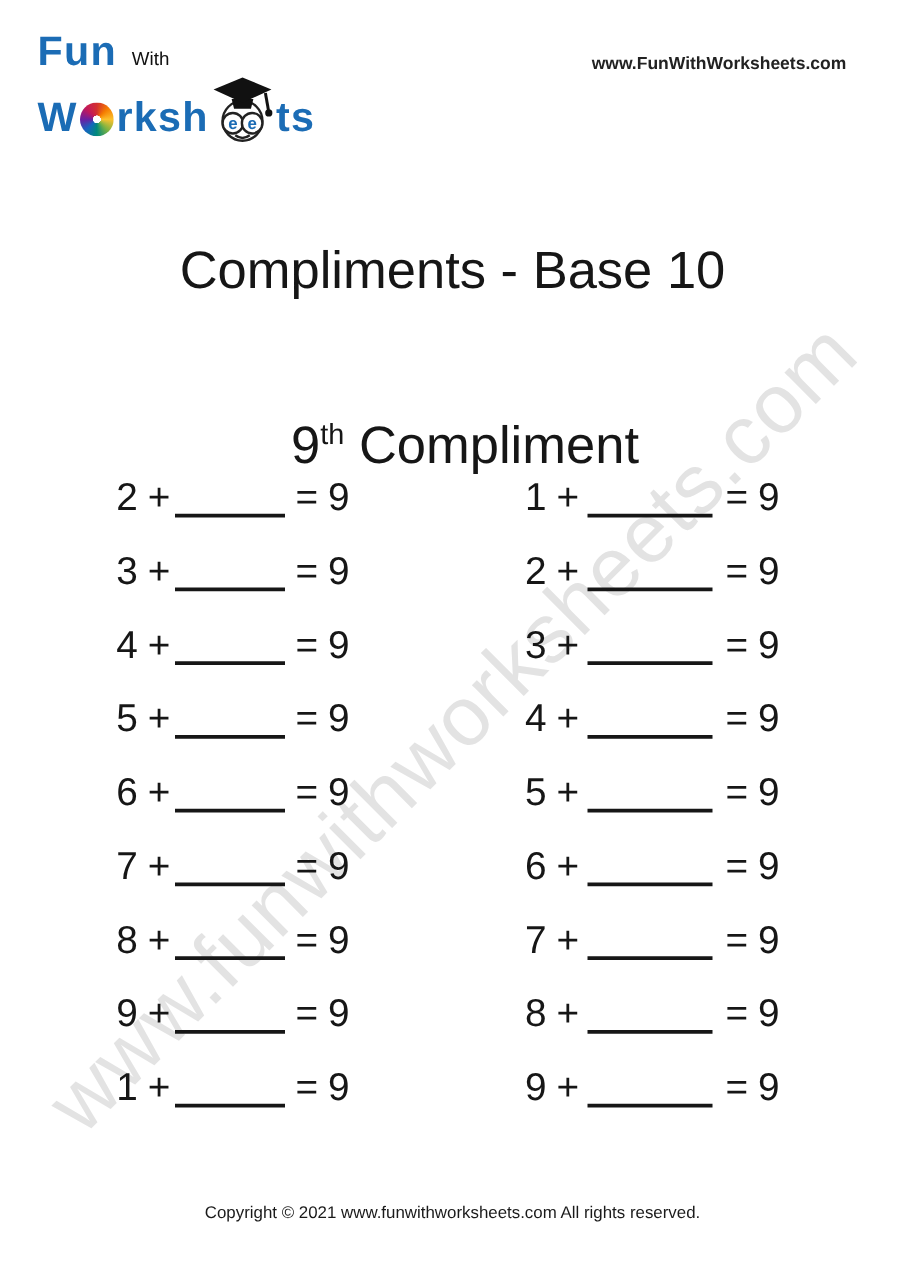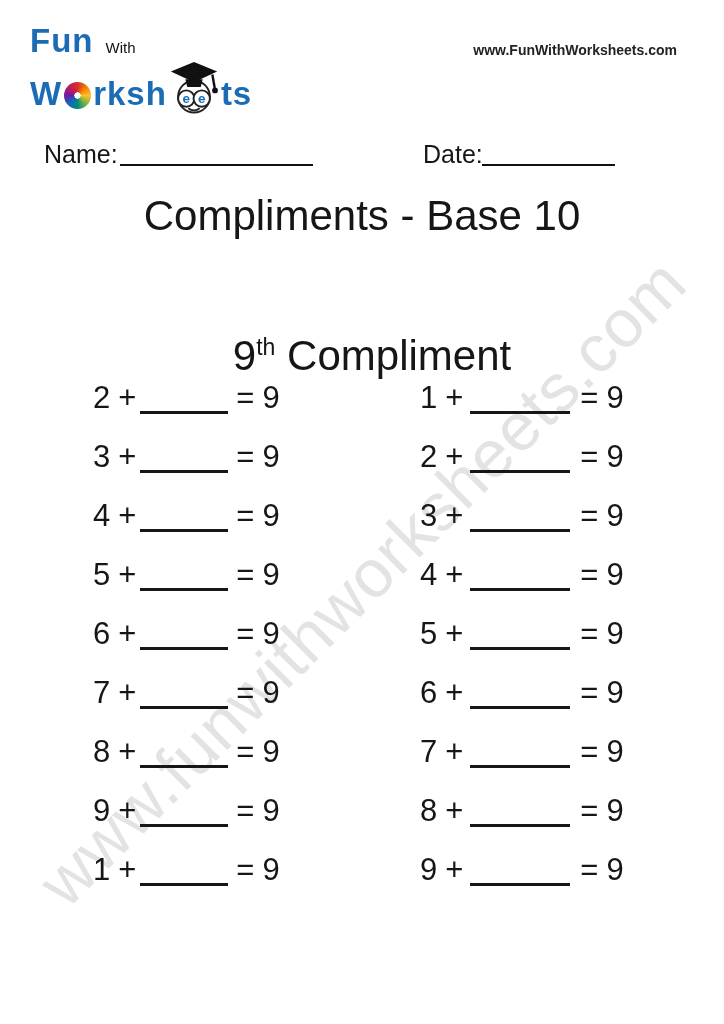--- a/index.html
+++ b/index.html
@@ -117,26 +117,20 @@
           <polygon points="26,2 50,12 26,23 2,12" fill="#111"></polygon>
           <path d="M45 15 L47.5 29" stroke="#111" stroke-width="2.5" fill="none"></path>
           <circle cx="47.8" cy="31.5" r="3" fill="#111"></circle>
         </svg>
         <span class="logo-blue">ts</span>
       </div>
     </div>
 
     <div class="site-url">www.FunWithWorksheets.com</div>
 
-    <div class="name-date">
-      <span class="name-label">Name:</span>
-      <span class="name-line"></span>
-      <span class="date-label">Date:</span>
-      <span class="date-line"></span>
-    </div>
 
     <div class="title title-1">Compliments - Base 10</div>
     <div class="title title-3"><span>9</span><sup>th</sup><span> Compliment</span></div>
 
     <div class="col col-left">
         <div class="prob">
           <span class="num">2</span>
           <span class="plus">+</span>
           <span class="blank"></span>
           <span class="eq">=</span>
@@ -258,15 +252,16 @@
         </div>
         <div class="prob">
           <span class="num">9</span>
           <span class="plus">+</span>
           <span class="blank"></span>
           <span class="eq">=</span>
           <span class="res">9</span>
         </div>
       </div>
 
+    <div class="footer">Copyright © 2021 www.funwithworksheets.com All rights reserved.</div>
 
   </div>
 </div>
 
 </body></html>

